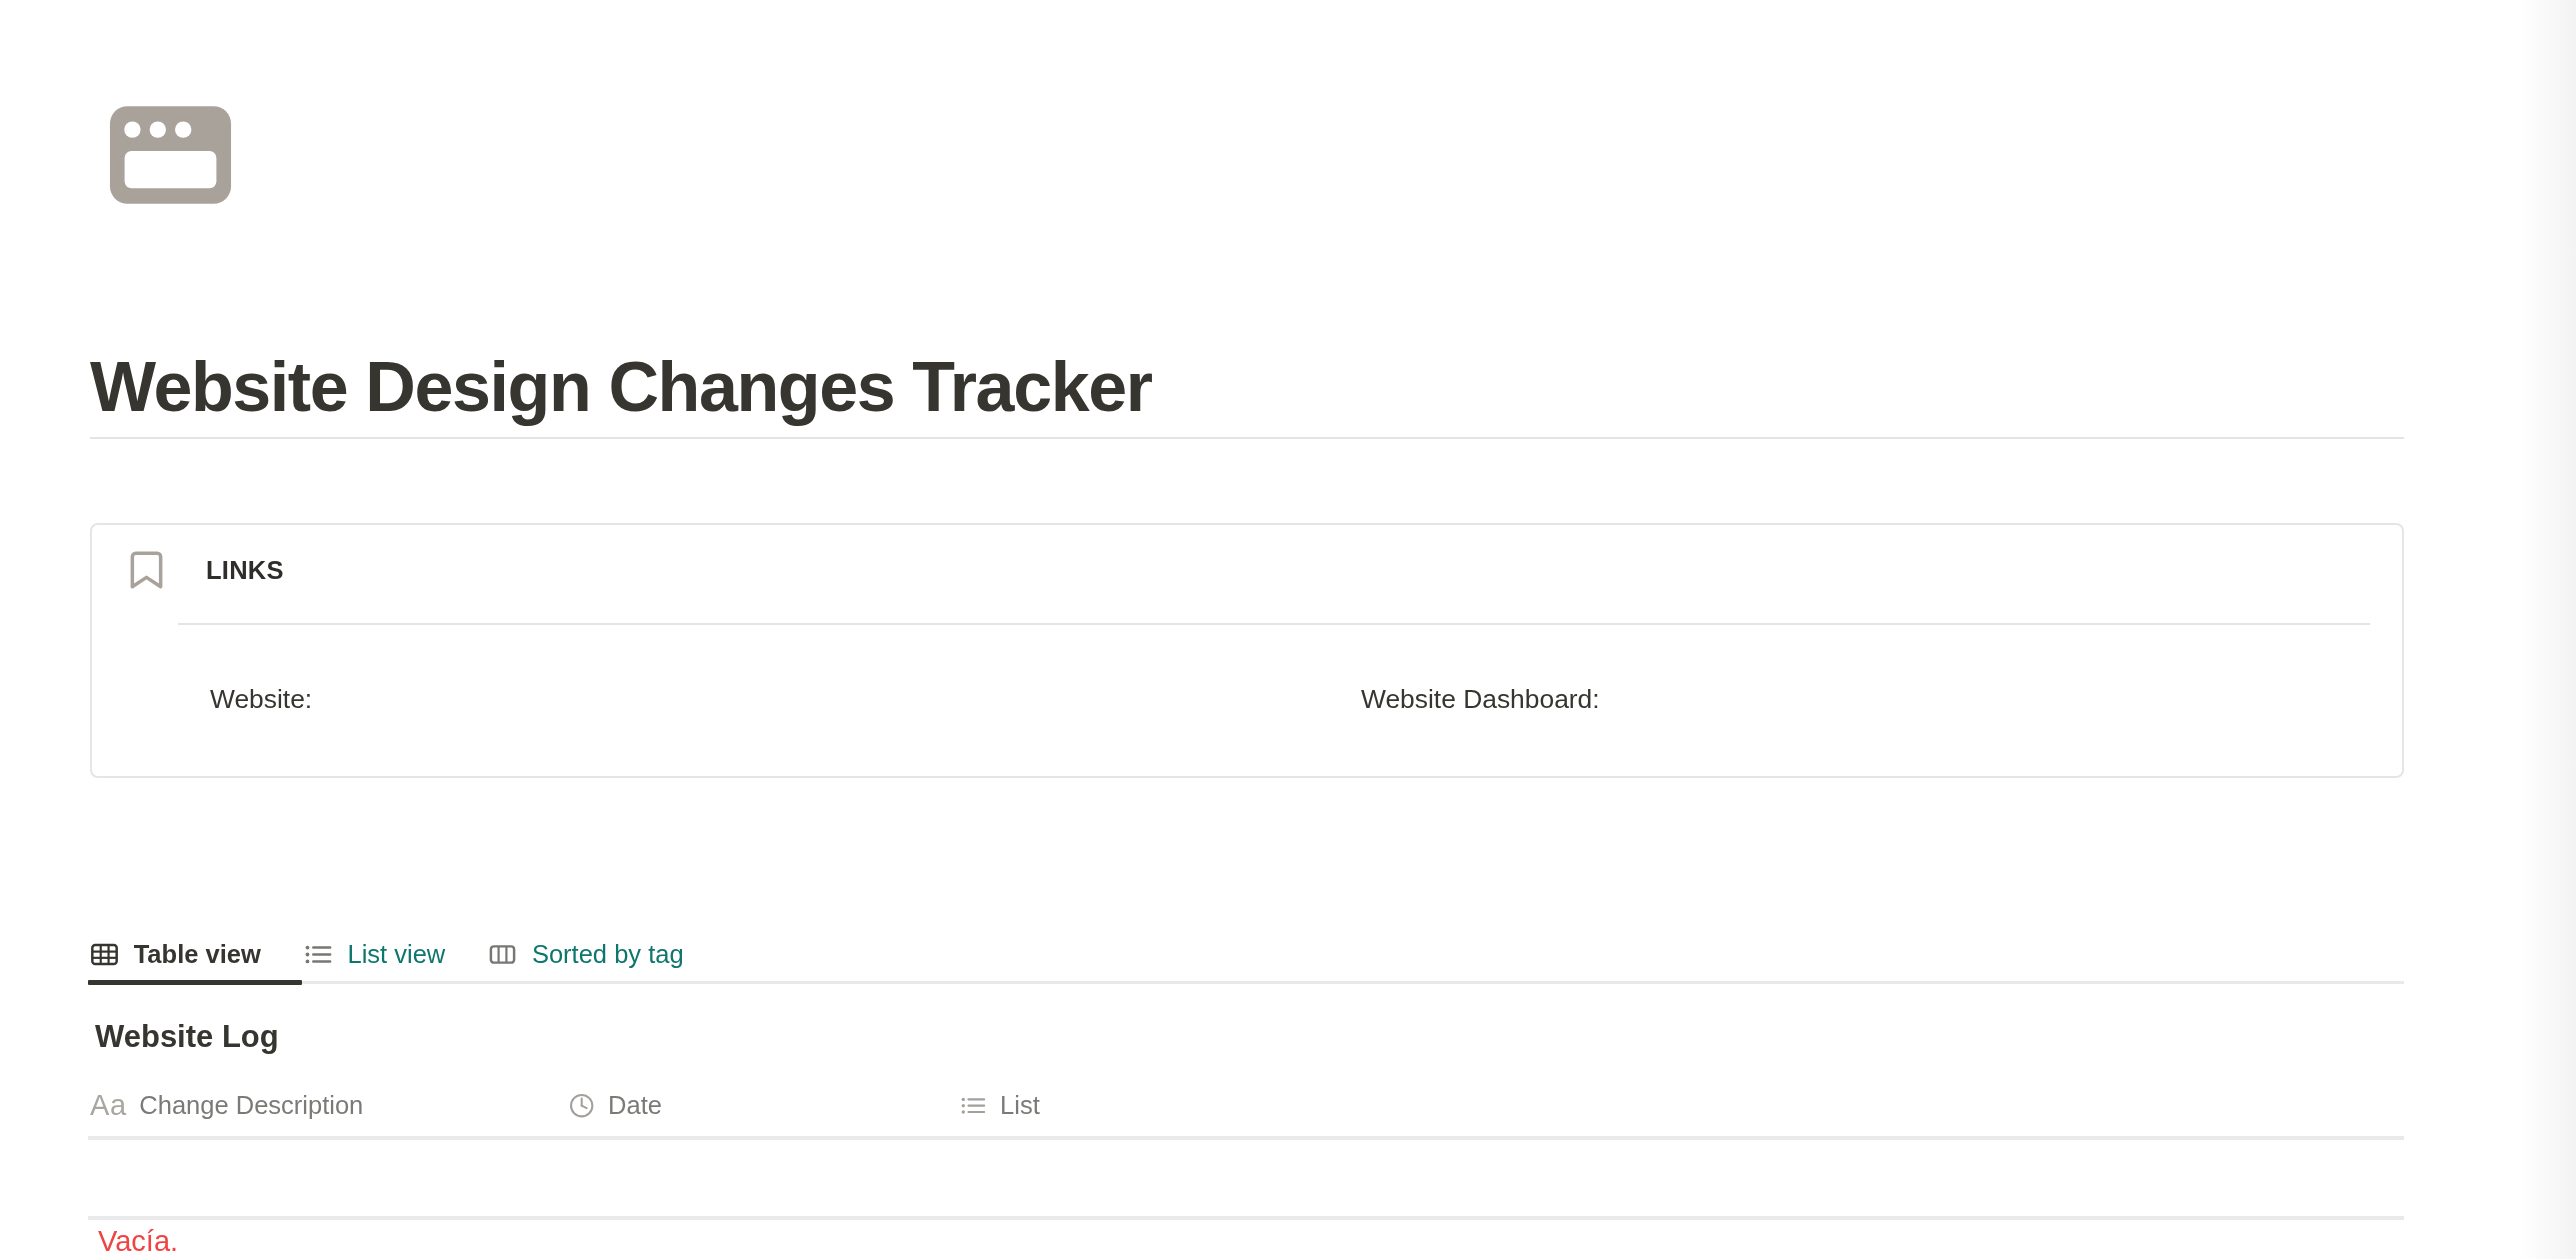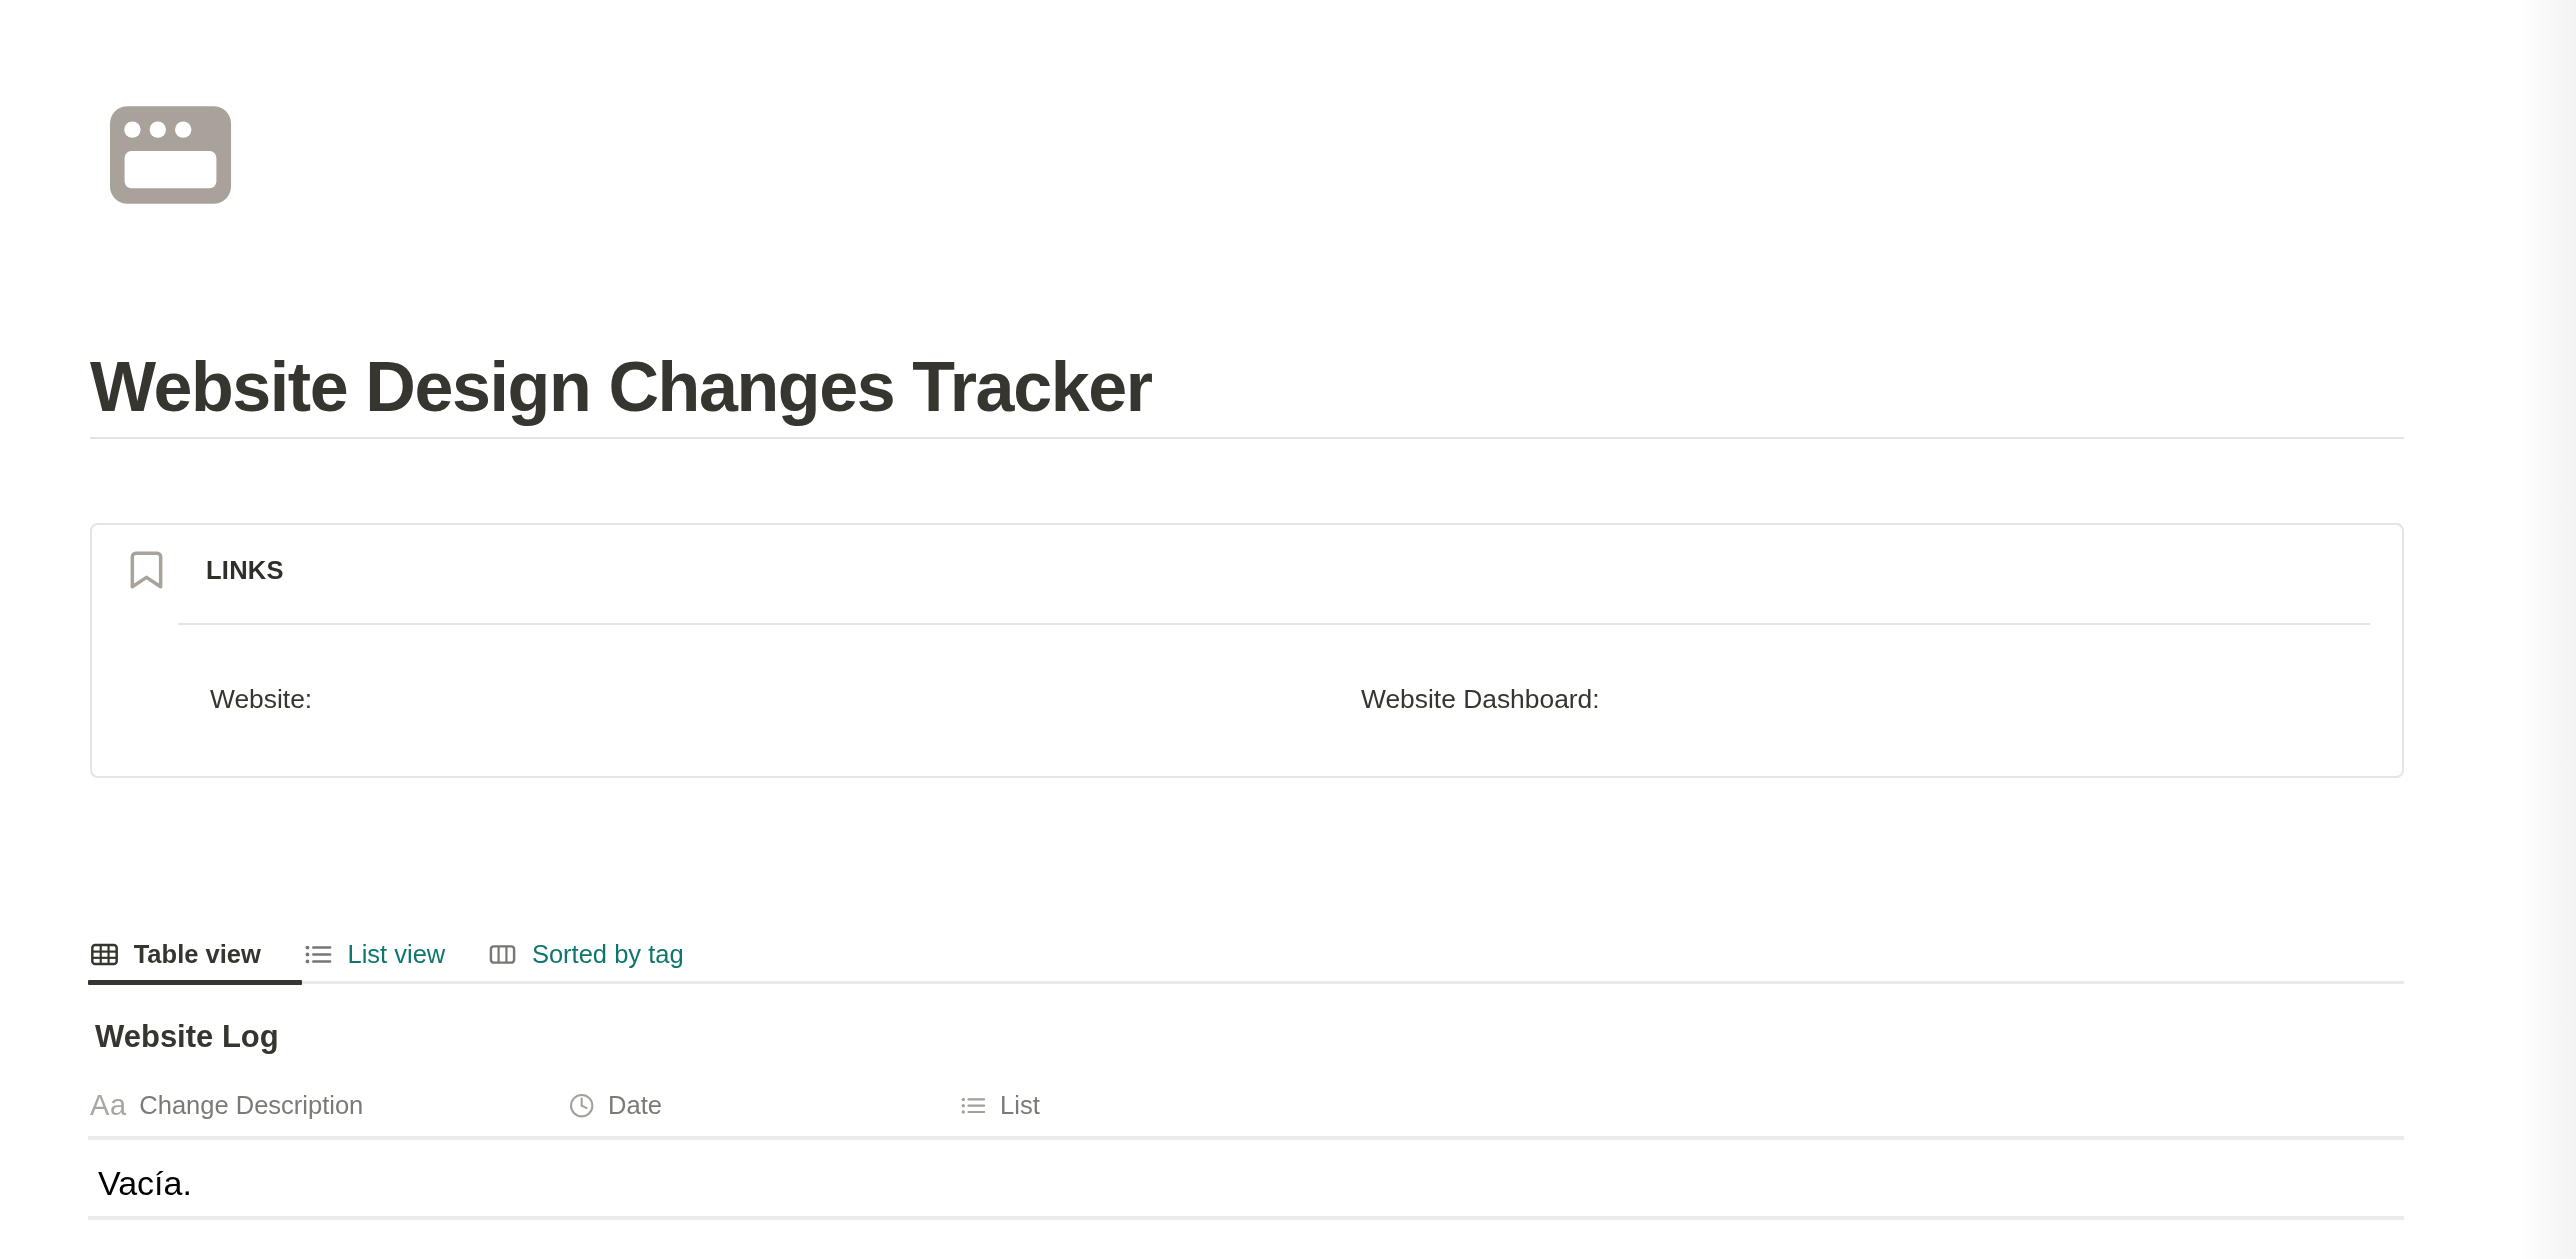--- a/index.html
+++ b/index.html
@@ -217,23 +217,23 @@
     position: absolute;
     left: 88px;
     top: 1136px;
     width: 2316px;
     height: 3.9px;
     background: #eaeaea;
   }
   #db-empty-row {
     position: absolute;
     left: 98px;
-    top: 1164px;
-    font-size: 34px;
-    color: #000000;
+    top: 1225px;
+    font-size: 29px;
+    color: #ef4444;
   }
   #db-divider-bottom {
     position: absolute;
     left: 88px;
     top: 1216px;
     width: 2316px;
     height: 3.9px;
     background: #eaeaea;
   }
 </style>

